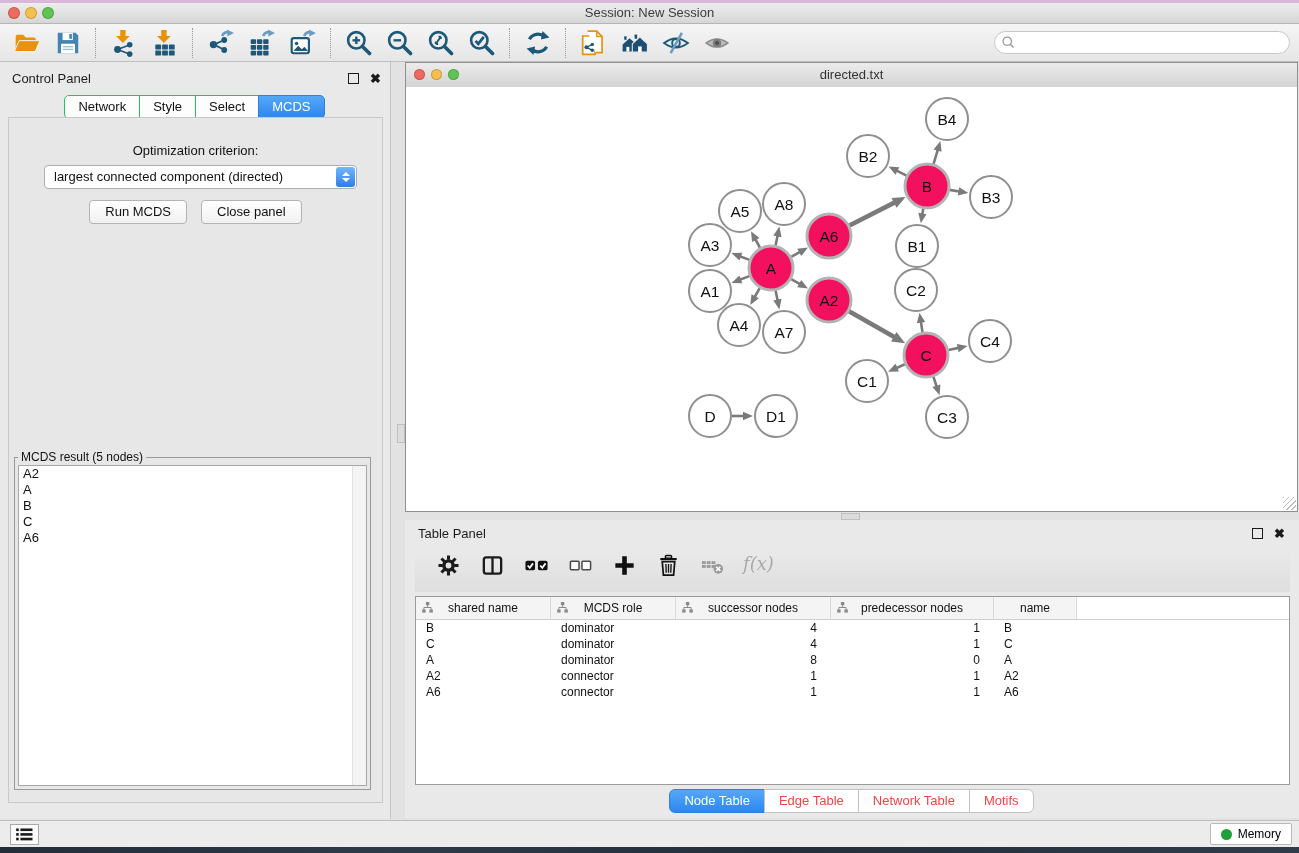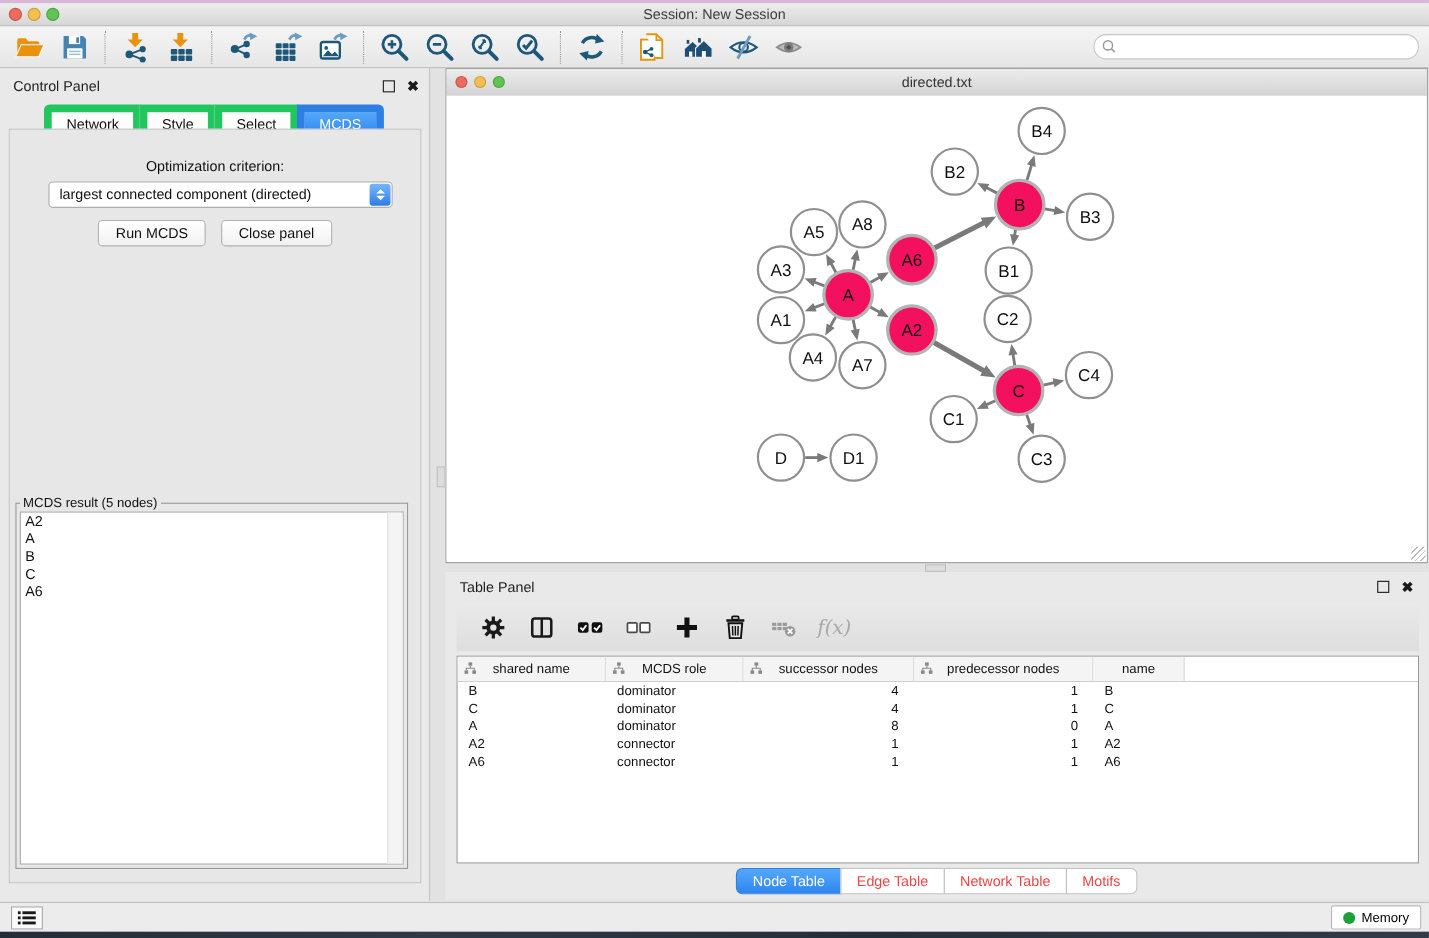--- a/index.html
+++ b/index.html
@@ -26,21 +26,21 @@
   .search-input{width:100%;height:100%;box-sizing:border-box;border:1px solid #c7c7c7;border-radius:12px;
                 background:#fff;padding:0 8px 0 26px;font-size:13px;outline:none;font-family:"Liberation Sans",sans-serif}
 
   
   .control-panel{left:0;top:62px;width:391px;height:757px;background:#e9e9e9;border-right:1px solid #c4c4c4;box-sizing:border-box}
   .panel-title{position:absolute;left:12px;top:9px;font-size:13px;color:#1c1c1c}
   .panel-ctrls{position:absolute;display:flex;gap:11px;align-items:center}
   .float-box{width:9px;height:9px;border:1.5px solid #1a1a1a}
   .close-x{font-size:13px;font-weight:bold;color:#1a1a1a;line-height:10px}
   .cp-tabs{position:absolute;left:0;top:33px;width:100%;display:flex;justify-content:center}
-  .cp-tab{font-size:13px;padding:3px 13px 4px;background:#fdfdfd;border:7px solid #22c55e;margin-left:-1px;color:#111}
+  .cp-tab{font-size:13px;padding:3px 13px 4px;background:#fdfdfd;border:1px solid #22c55e;margin-left:-1px;color:#111}
   .cp-tab:first-child{border-radius:5px 0 0 5px}
   .cp-tab:last-child{border-radius:0 5px 5px 0}
   .cp-tab.active{background:linear-gradient(#55a8f8,#2e86ef);border-color:#2d7fe4;color:#fff}
   .cp-inner{position:absolute;left:8px;top:55px;width:375px;height:686px;background:#e7e7e7;border:1px solid #c8c8c8;box-sizing:border-box}
   .opt-label{position:absolute;left:0;top:25px;width:100%;text-align:center;font-size:13px}
   .combo{position:absolute;left:35px;top:47px;width:313px;height:24px;background:#fff;border:1px solid #aeaeae;
          border-radius:4px;box-sizing:border-box;font-size:13px;line-height:22px;padding-left:9px}
   .stepper{position:absolute;right:1px;top:1px;width:19px;height:20px;border-radius:3px;
            background:linear-gradient(#74b8fa,#2f7de6);display:flex;flex-direction:column;align-items:center;justify-content:center;gap:2px}
   .tri-up{width:0;height:0;border-left:4px solid transparent;border-right:4px solid transparent;border-bottom:4px solid #fff}
@@ -62,21 +62,21 @@
   .net-canvas{position:absolute;left:0;top:24px;right:0;bottom:0;background:#fff;overflow:hidden}
   .grip{position:absolute;right:1px;bottom:1px;width:13px;height:13px;
         background:repeating-linear-gradient(-45deg,transparent 0 2.5px,#bdbdbd 2.5px 3.7px)}
   .handle-v{left:397px;top:424px;width:6px;height:17px;background:#dcdcdc;border:1px solid #c0c0c0}
   .handle-h{left:841px;top:513px;width:17px;height:5px;background:#dcdcdc;border:1px solid #c0c0c0}
 
   
   .table-panel{left:405px;top:520px;width:894px;height:298px;background:#e9e9e9}
   .tp-toolbar{position:absolute;left:10px;top:28px;right:9px;height:44px;background:linear-gradient(#eaeaea,#dedede);
               display:flex;align-items:center;padding-left:16px;gap:10px}
-  .tp-btn{width:34px;height:34px;display:flex;align-items:center;justify-content:center;background:none;border:none;padding:0}
+  .tp-btn{width:34px;height:34px;display:flex;align-items:flex-start;justify-content:center;background:none;border:none;padding:0}
   .tp-btn svg{width:25px;height:25px}
   .fx-label{font-family:"DejaVu Serif",serif;font-style:italic;font-size:18px;color:#a9a9a9;padding-left:4px}
   .tp-table{position:absolute;left:10px;top:76px;right:9px;height:189px;background:#fff;border:1px solid #9a9a9a;box-sizing:border-box;overflow:hidden}
   .thead{display:flex;height:22px;background:#f4f4f4;border-bottom:1px solid #cfcfcf}
   .th{box-sizing:border-box;border-right:1px solid #dadada;display:flex;align-items:center;justify-content:center;
       font-size:12px;position:relative;background:#f4f4f4}
   .th svg{position:absolute;left:6px;top:5px}
   .th-fill{flex:1;background:#fff}
   .tr{display:flex;height:16px;align-items:center;font-size:12px}
   .td{box-sizing:border-box;white-space:nowrap;overflow:hidden}

